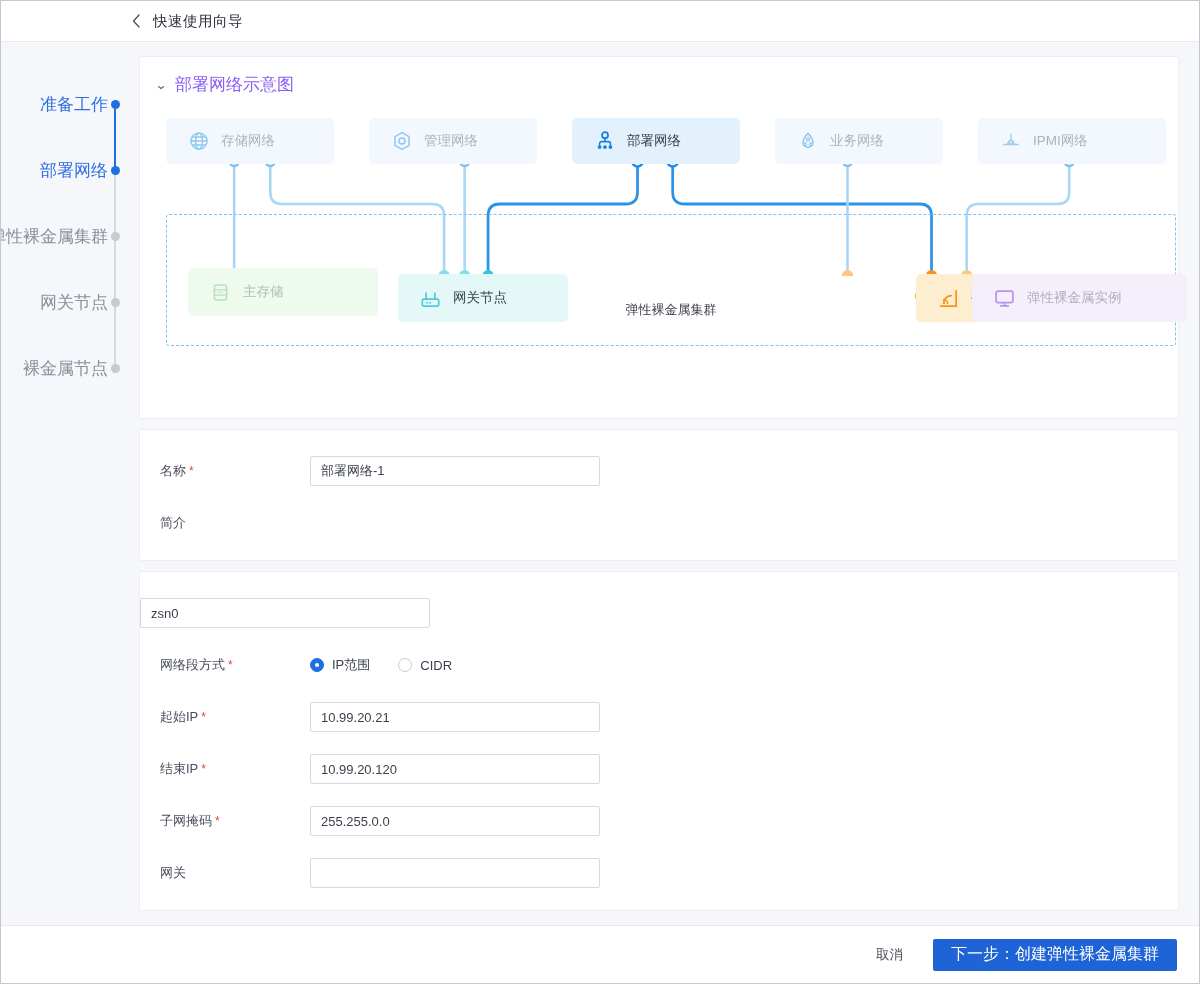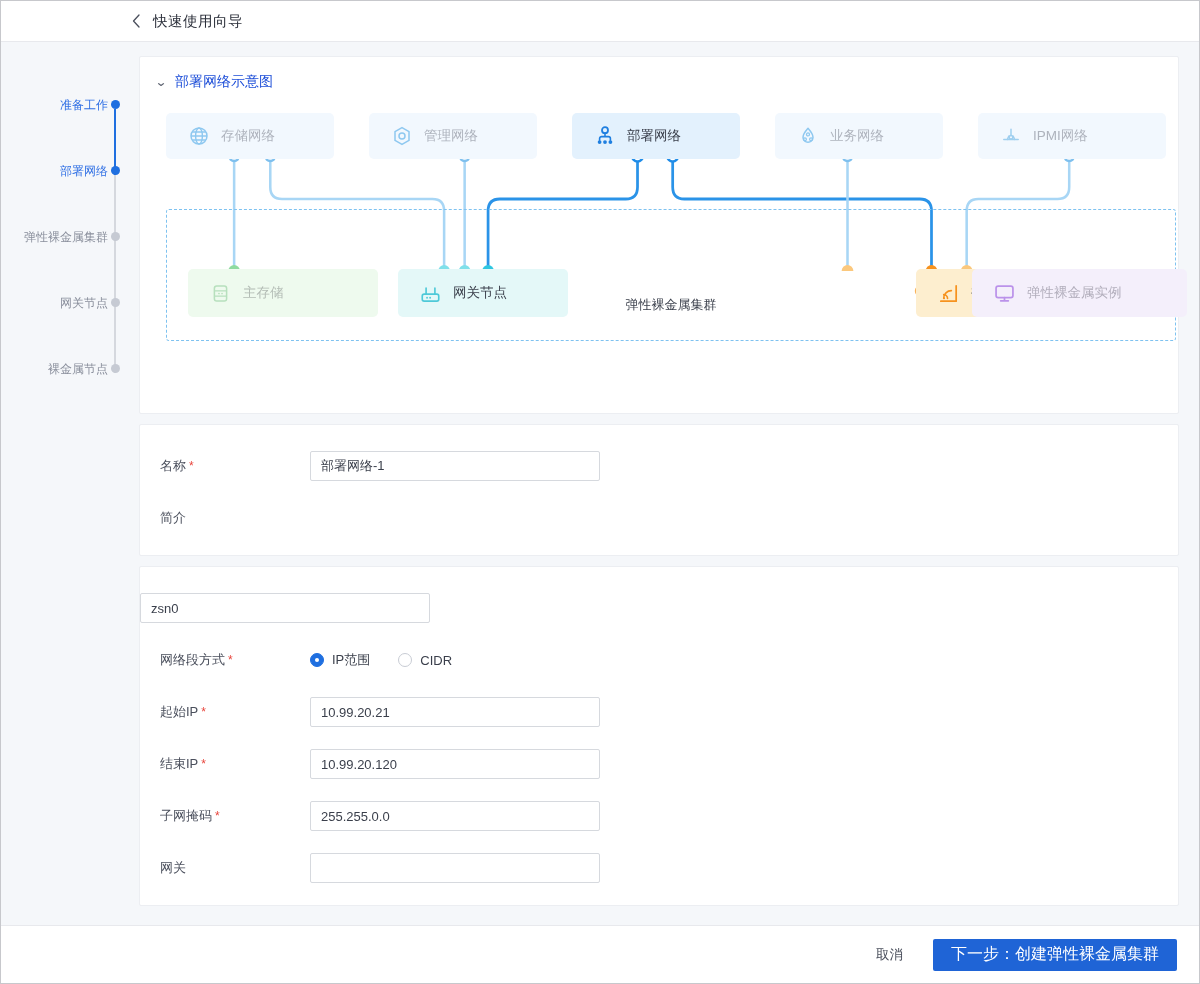--- a/index.html
+++ b/index.html
@@ -53,21 +53,21 @@
     padding-top: 62px;
   }
   .step {
     position: relative;
     height: 66px;
     display: flex; align-items: flex-start; justify-content: flex-end;
     padding-right: 21px;
     cursor: pointer;
   }
   .step-label {
-    font-size: 12px;
+    font-size: 17px;
     color: #8a8f9c;
     white-space: nowrap;
     line-height: 14px;
     margin-top: -6px;
   }
   .step.active .step-label { color: #2f6fe4; }
   .step-dot {
     position: absolute;
     right: 9px; top: -4px;
     width: 9px; height: 9px;
@@ -102,21 +102,21 @@
   .diagram-head {
     display: flex; align-items: center;
     padding: 16px 0 0 16px;
     cursor: pointer;
   }
   .caret {
     font-size: 12px; color: #5c6270;
     margin-right: 9px; display: inline-block;
     transform: scaleX(1.25);
   }
-  .diagram-title { font-size: 14px; color: #1d4ed8; }
+  .diagram-title { font-size: 17px; color: #8b5cf6; }
 
   .diagram {
     position: relative;
     height: 300px;
     margin: 8px 16px 0 16px;
   }
   .diagram svg.wires {
     position: absolute; left: 0; top: 0;
     width: 100%; height: 100%;
     pointer-events: none;
@@ -419,21 +419,21 @@
                 <circle cx="10" cy="11.2" r="1.8" stroke="#9fcfef" stroke-width="1.5"></circle>
               </svg>
             </span>
             <span class="nc-label">IPMI网络</span>
           </div>
 
           <div class="cluster-box">
             <div class="cluster-label">弹性裸金属集群</div>
           </div>
 
-          <div class="node-card node-storage" style="left:32px; top:170px; width:190px;">
+          <div class="node-card node-storage" style="left:32px; top:164px; width:190px;">
             <span class="ndc-icon">
               <svg width="21" height="21" viewBox="0 0 22 22" fill="none">
                 <rect x="4.6" y="3.2" width="12.8" height="15.6" rx="2.4" stroke="#b7e0bd" stroke-width="1.6"></rect>
                 <path d="M4.6 8.2h12.8M4.6 13.8h12.8" stroke="#b7e0bd" stroke-width="1.4"></path>
                 <circle cx="9.4" cy="11" r=".9" fill="#b7e0bd"></circle>
                 <circle cx="12.6" cy="11" r=".9" fill="#b7e0bd"></circle>
               </svg>
             </span>
             <span class="ndc-label">主存储</span>
           </div>

